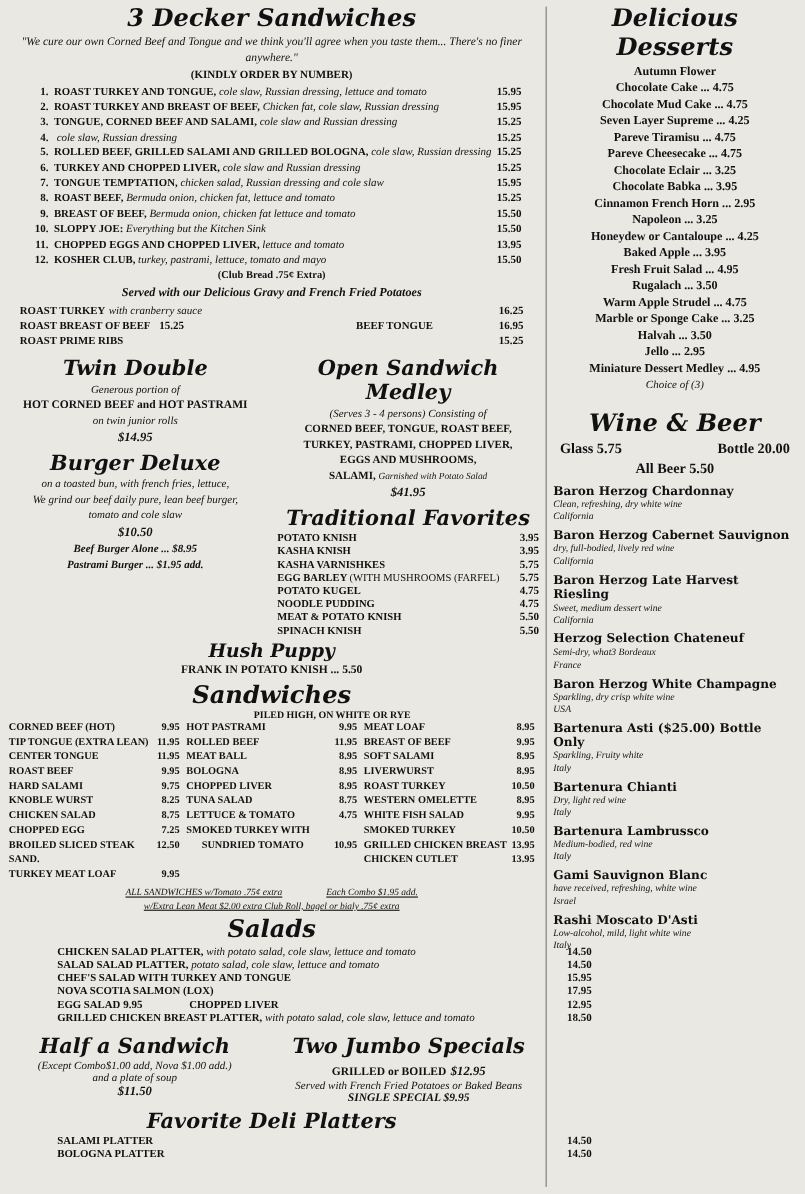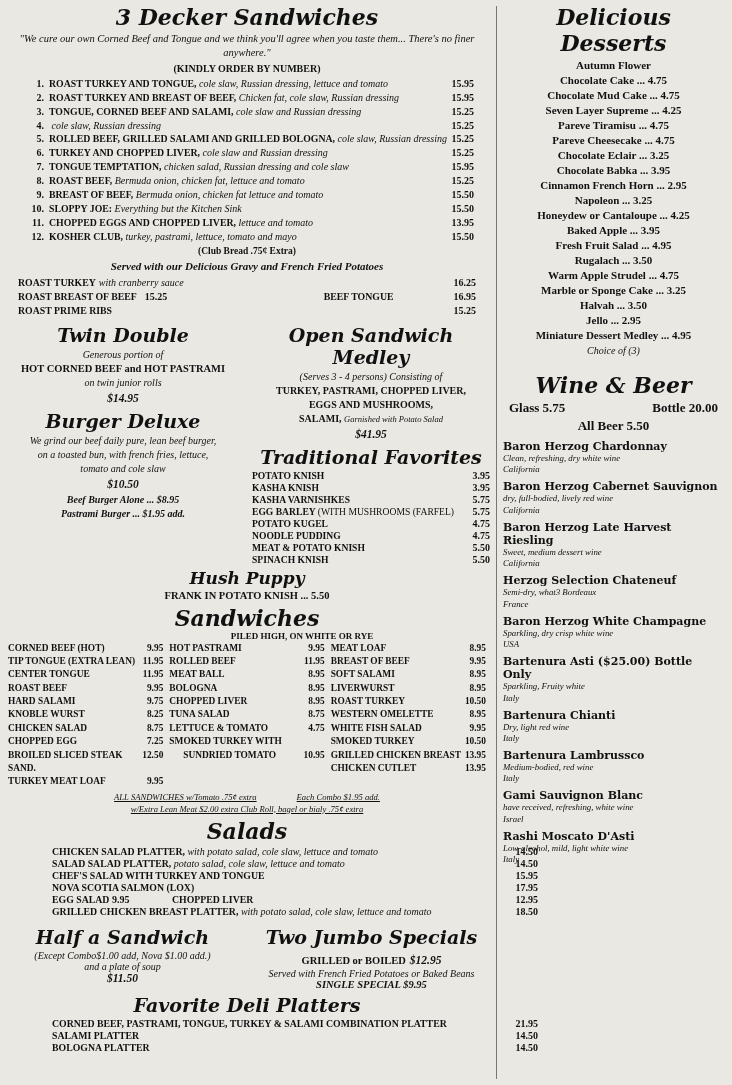--- a/index.html
+++ b/index.html
@@ -149,33 +149,34 @@
         <h1 class="sec t-lg">Twin Double</h1>
         <div class="blockcenter">
           <div class="ital">Generous portion of</div>
           <div class="bold" style="font-size:10.5px">HOT CORNED BEEF and HOT PASTRAMI</div>
           <div class="ital">on twin junior rolls</div>
           <div class="price-b">$14.95</div>
         </div>
 
         <h1 class="sec t-lg">Burger Deluxe</h1>
         <div class="blockcenter">
+          <div class="ital">on a toasted bun, with french fries, lettuce,</div>
           <div class="ital">We grind our beef daily pure, lean beef burger,</div>
-          <div class="ital">on a toasted bun, with french fries, lettuce,</div>
           <div class="ital">tomato and cole slaw</div>
           <div class="price-b">$10.50</div>
           <div class="bold ital" style="font-size:10px">Beef Burger Alone ... $8.95</div>
           <div class="bold ital" style="font-size:10px">Pastrami Burger ... $1.95 add.</div>
         </div>
       </div>
 
       <div class="col">
         <h1 class="sec t-lg">Open Sandwich Medley</h1>
         <div class="blockcenter">
           <div class="ital">(Serves 3 - 4 persons)  Consisting of</div>
+          <div class="bold">CORNED BEEF, TONGUE, ROAST BEEF,</div>
           <div class="bold">TURKEY, PASTRAMI, CHOPPED LIVER,</div>
           <div class="bold">EGGS AND MUSHROOMS,</div>
           <div><span class="bold">SALAMI,</span> <span class="ital xsmall">Garnished with Potato Salad</span></div>
           <div class="price-b">$41.95</div>
         </div>
 
         <h1 class="sec t-lg">Traditional Favorites</h1>
         <table class="pl">
           <tbody>
               <tr>
@@ -424,24 +425,20 @@
         <h1 class="sec t-lg">Two Jumbo Specials</h1>
         <div><span class="bold" style="font-size:10.5px">GRILLED or BOILED</span> <span class="price-b">$12.95</span></div>
         <div class="ital" style="font-size:10px">Served with French Fried Potatoes or Baked Beans</div>
         <div class="bold ital" style="font-size:10.5px">SINGLE SPECIAL $9.95</div>
       </div>
     </div>
 
     <h1 class="sec t-lg">Favorite Deli Platters</h1>
     <table class="saladtbl" style="padding:0 14px;">
       <tbody>
-          <tr>
-            <td><span class="bold" style="font-size:9.8px">CORNED BEEF, PASTRAMI, TONGUE, TURKEY &amp; SALAMI COMBINATION PLATTER</span></td>
-            <td class="pr">21.95</td>
-          </tr>
       <tr>
             <td><span class="bold" style="font-size:9.8px">SALAMI PLATTER</span></td>
             <td class="pr">14.50</td>
           </tr>
       <tr>
             <td><span class="bold" style="font-size:9.8px">BOLOGNA PLATTER</span></td>
             <td class="pr">14.50</td>
           </tr>
 
     </tbody>

